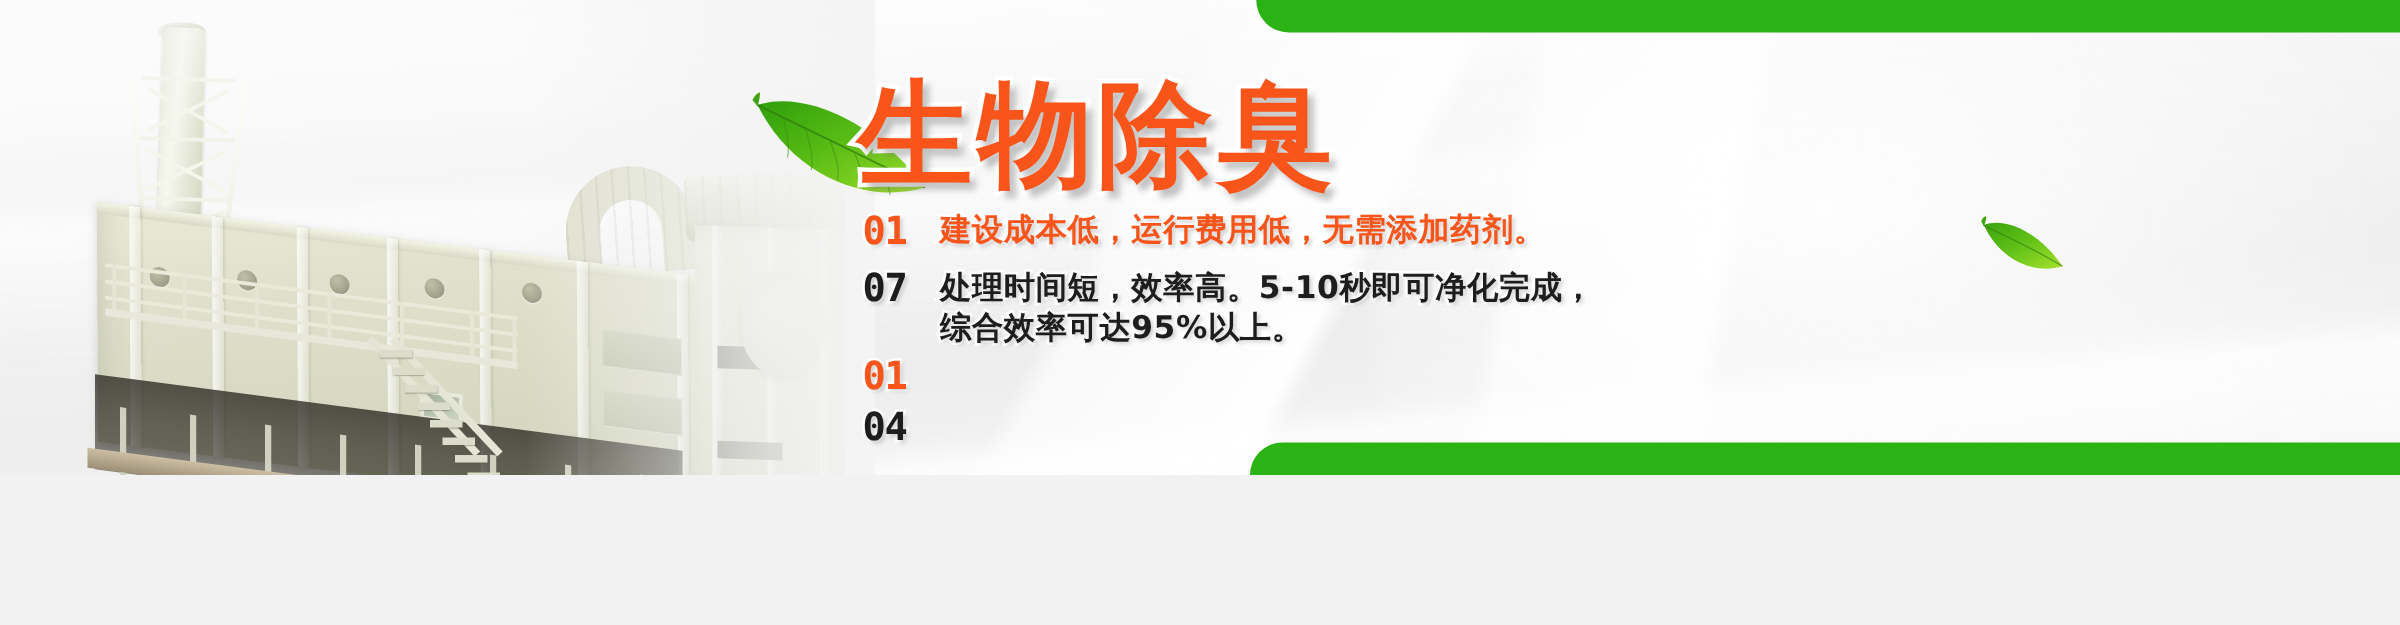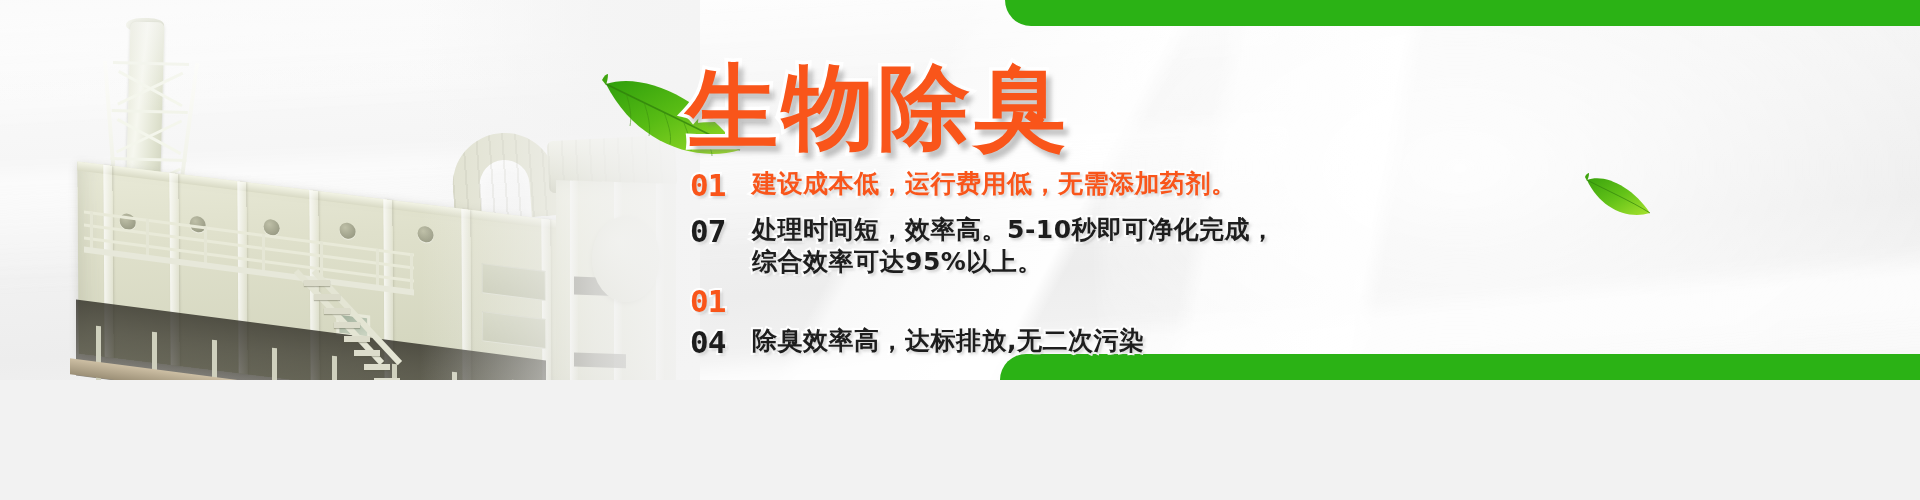--- a/index.html
+++ b/index.html
@@ -493,19 +493,18 @@
       <div class="txt c-dark">处理时间短，效率高。5-10秒即可净化完成，
 综合效率可达95%以上。</div>
     </div>
 
     <div class="feature f3">
       <div class="num c-orange">01</div>
     </div>
 
     <div class="feature f4">
       <div class="num c-dark">04</div>
-      <div class="txt c-dark">除臭效率高，达标排放,无二次污染</div>
     </div>
 
   </div>
 
 
 </div>
 
 </body></html>

